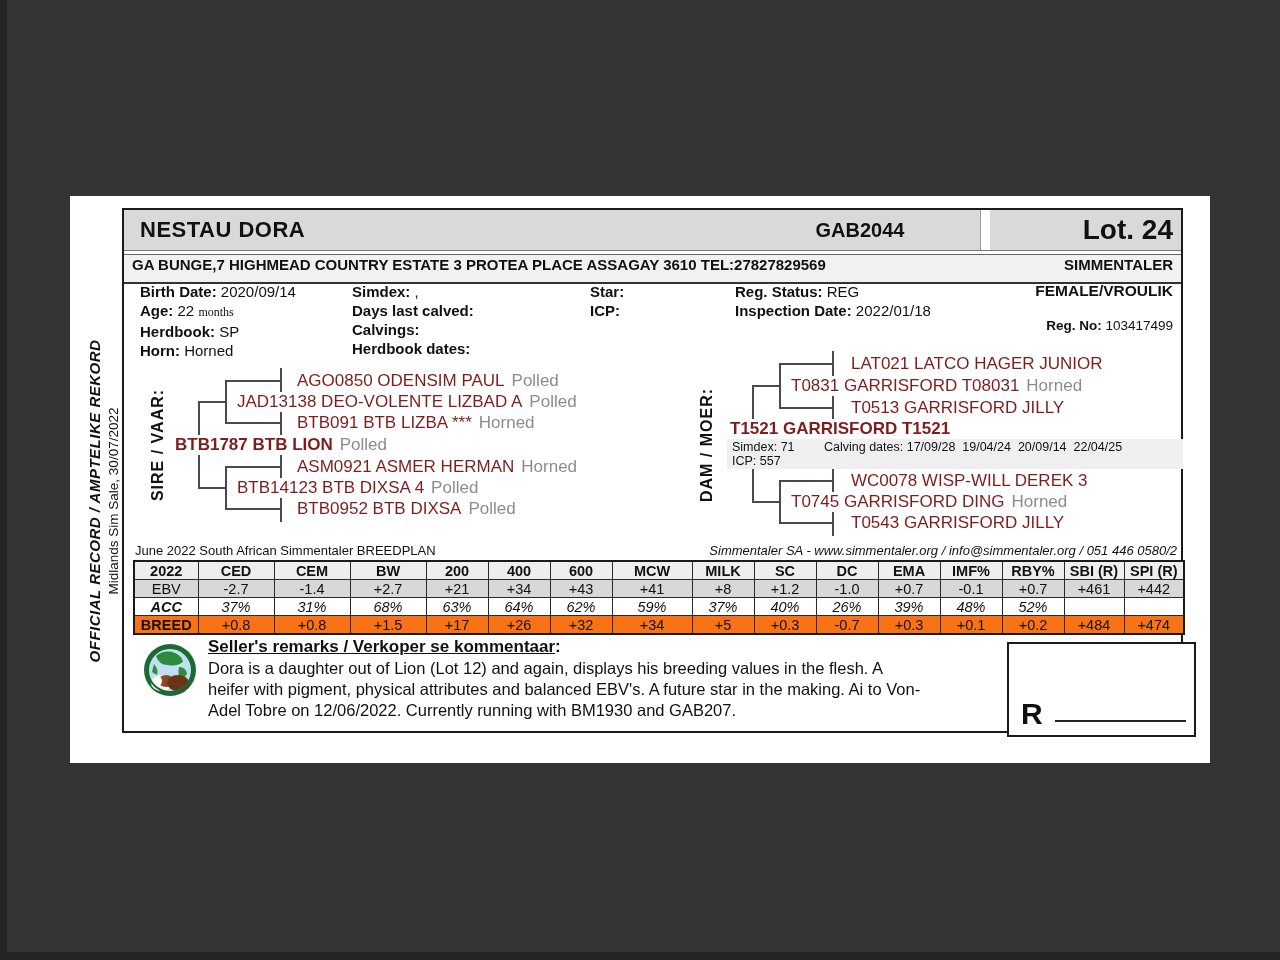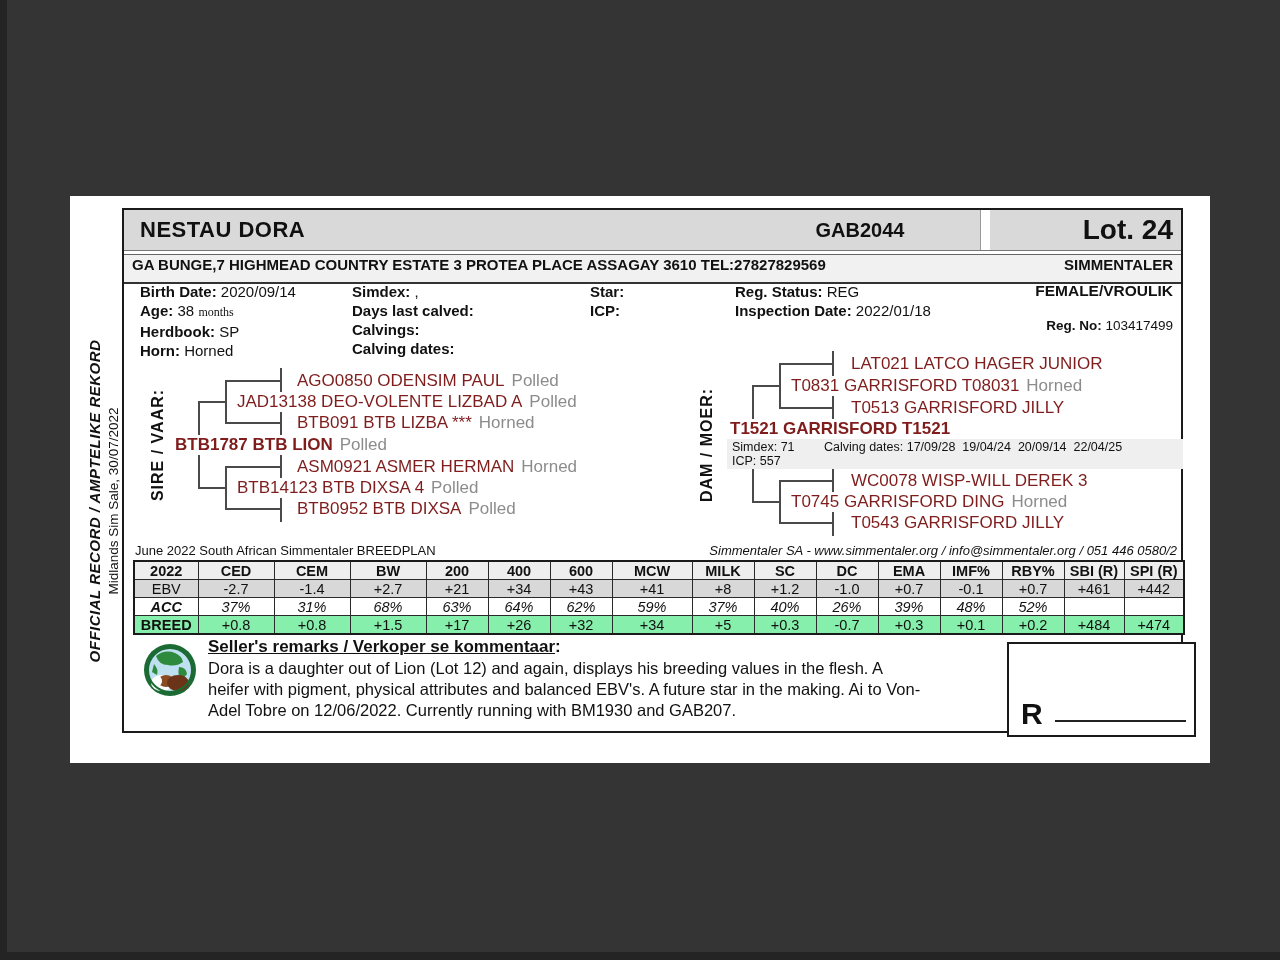--- a/index.html
+++ b/index.html
@@ -48,21 +48,21 @@
   .dam-band .b3{position:absolute;left:5px;top:15px;}
   
   .cap-left{position:absolute;left:11px;top:333px;font-size:13px;}
   .cap-right{position:absolute;right:4px;top:333px;font-size:13px;font-style:italic;}
   .bp-wrap{position:absolute;left:9px;top:350px;}
   table.bp{border-collapse:collapse;table-layout:fixed;width:1050px;font-size:14.5px;border:2px solid #1a1a1a;}
   table.bp th,table.bp td{border:1px solid #2a2a2a;text-align:center;height:17px;padding:0;overflow:hidden;}
   table.bp thead th{background:#eeeeee;font-weight:bold;}
   table.bp tr.ebv td{background:#d8d8d8;font-weight:normal;}
   table.bp tr.acc td{background:#ffffff;font-style:italic;}
-  table.bp tr.breed td{background:#86efac;margin-top:43px;}
+  table.bp tr.breed td{background:#f97316;margin-top:43px;}
   table.bp td.rowlabel{font-weight:bold;}
   
   .remark-head{position:absolute;left:84px;top:427px;font-size:17px;font-weight:bold;white-space:nowrap;}
   .remark-head .u{text-decoration:underline;}
   .remark-line{position:absolute;left:84px;font-size:16.5px;line-height:21px;white-space:nowrap;}
   .logo{position:absolute;left:19px;top:433px;width:54px;height:54px;}
   
   .price-box{position:absolute;left:937px;top:446px;width:189px;height:95px;background:#fff;
     border:2px solid #1a1a1a;box-sizing:border-box;z-index:5;}
   .price-r{position:absolute;left:12px;bottom:4px;font-size:30px;font-weight:bold;}
@@ -91,29 +91,29 @@
         <div class="title-lot">Lot. 24</div>
       </div>
 
       <div class="addr-bar">
         <div class="addr-left">GA BUNGE,7 HIGHMEAD COUNTRY ESTATE 3 PROTEA PLACE ASSAGAY 3610 TEL:27827829569</div>
         <div class="addr-right">SIMMENTALER</div>
       </div>
 
       <div class="info-col" style="left:16px">
         <div><b>Birth Date:</b> <span>2020/09/14</span></div>
-        <div><b>Age:</b> <span>38</span> <span class="small-unit">months</span></div>
+        <div><b>Age:</b> <span>22</span> <span class="small-unit">months</span></div>
         <div><b>Herdbook:</b> <span>SP</span></div>
         <div><b>Horn:</b> <span>Horned</span></div>
       </div>
       <div class="info-col" style="left:228px">
         <div><b>Simdex:</b> <span>,</span></div>
         <div><b>Days last calved:</b></div>
         <div><b>Calvings:</b></div>
-        <div><b>Calving dates:</b></div>
+        <div><b>Herdbook dates:</b></div>
       </div>
       <div class="info-col" style="left:466px">
         <div><b>Star:</b></div>
         <div><b>ICP:</b></div>
       </div>
       <div class="info-col" style="left:611px">
         <div><b>Reg. Status:</b> <span>REG</span></div>
         <div><b>Inspection Date:</b> <span>2022/01/18</span></div>
       </div>
       <div class="sex">FEMALE/VROULIK</div>

